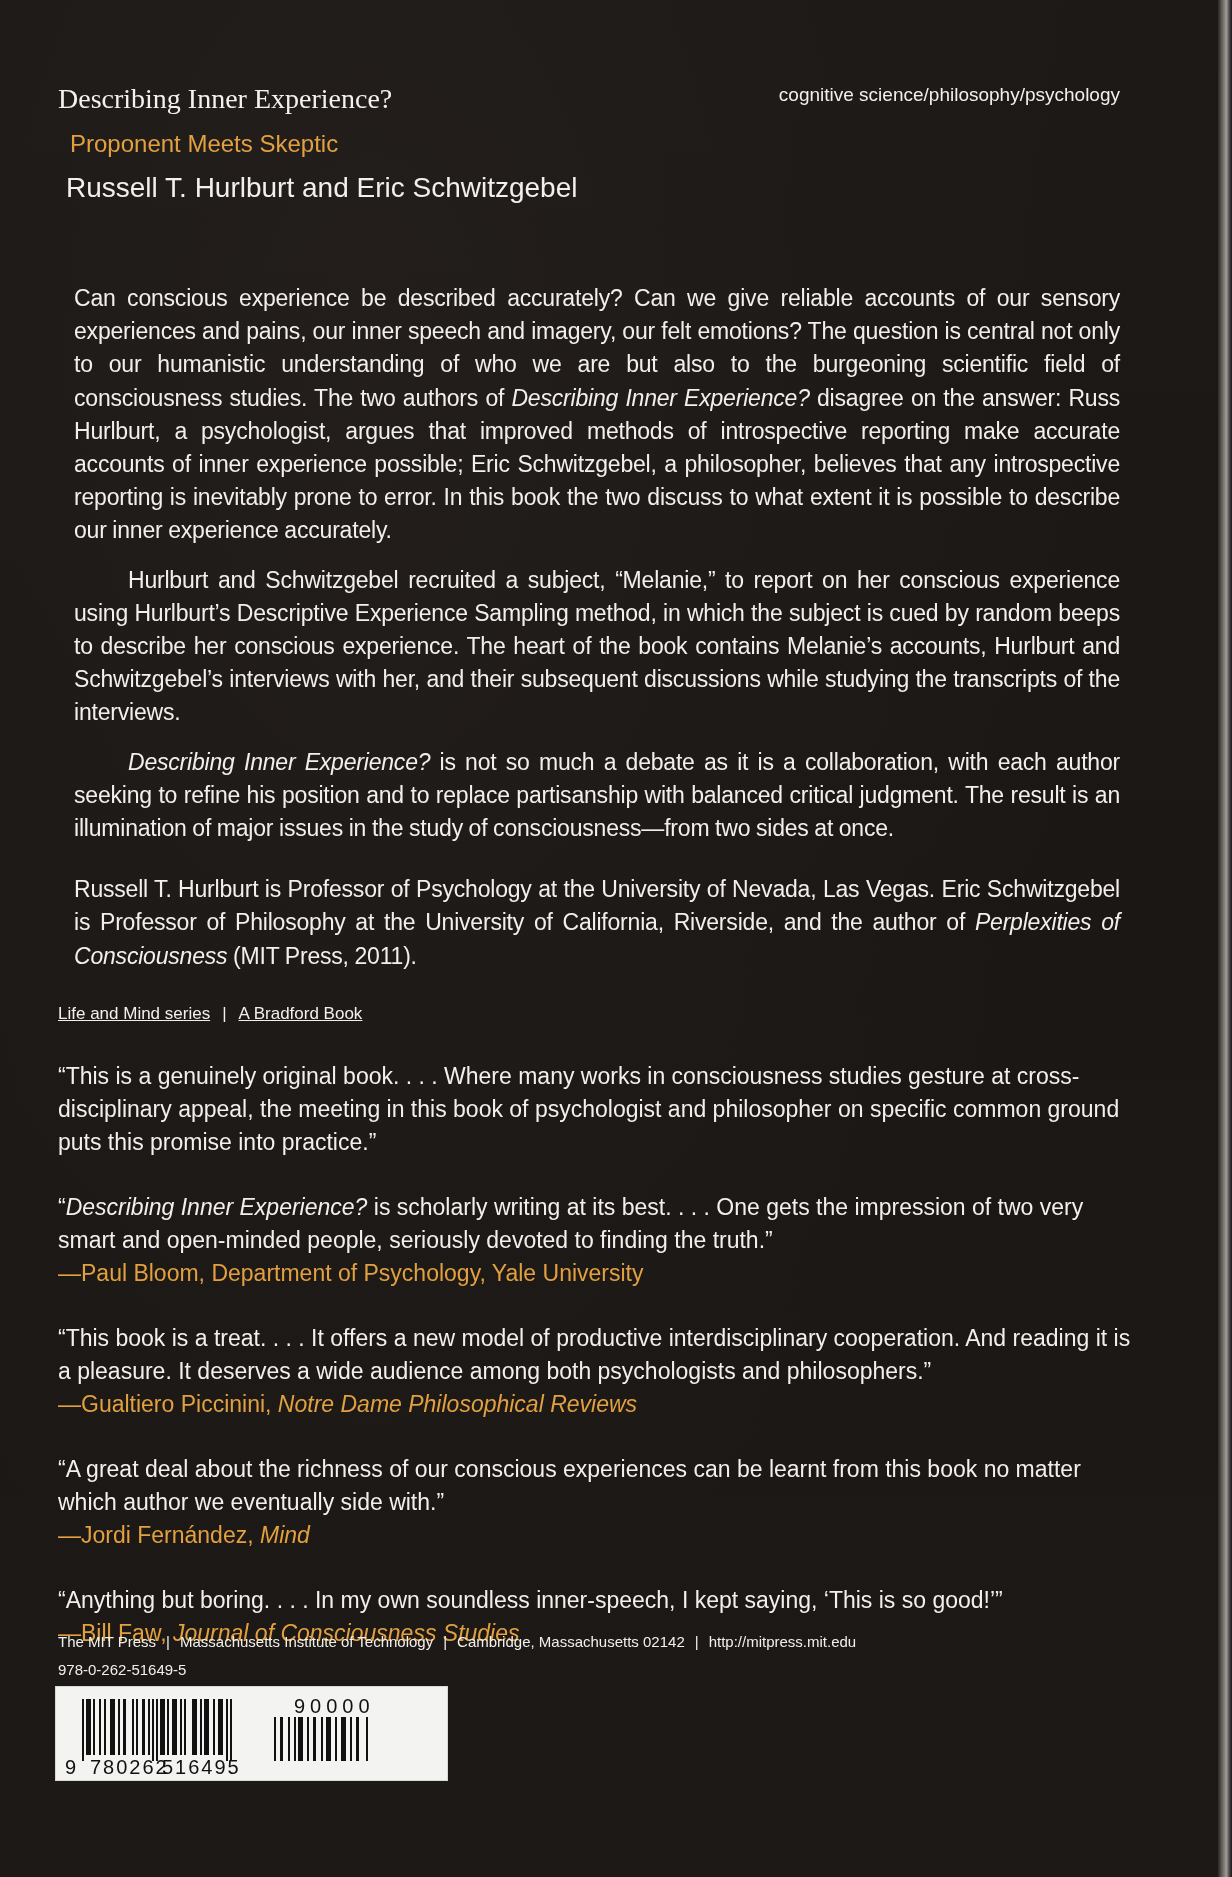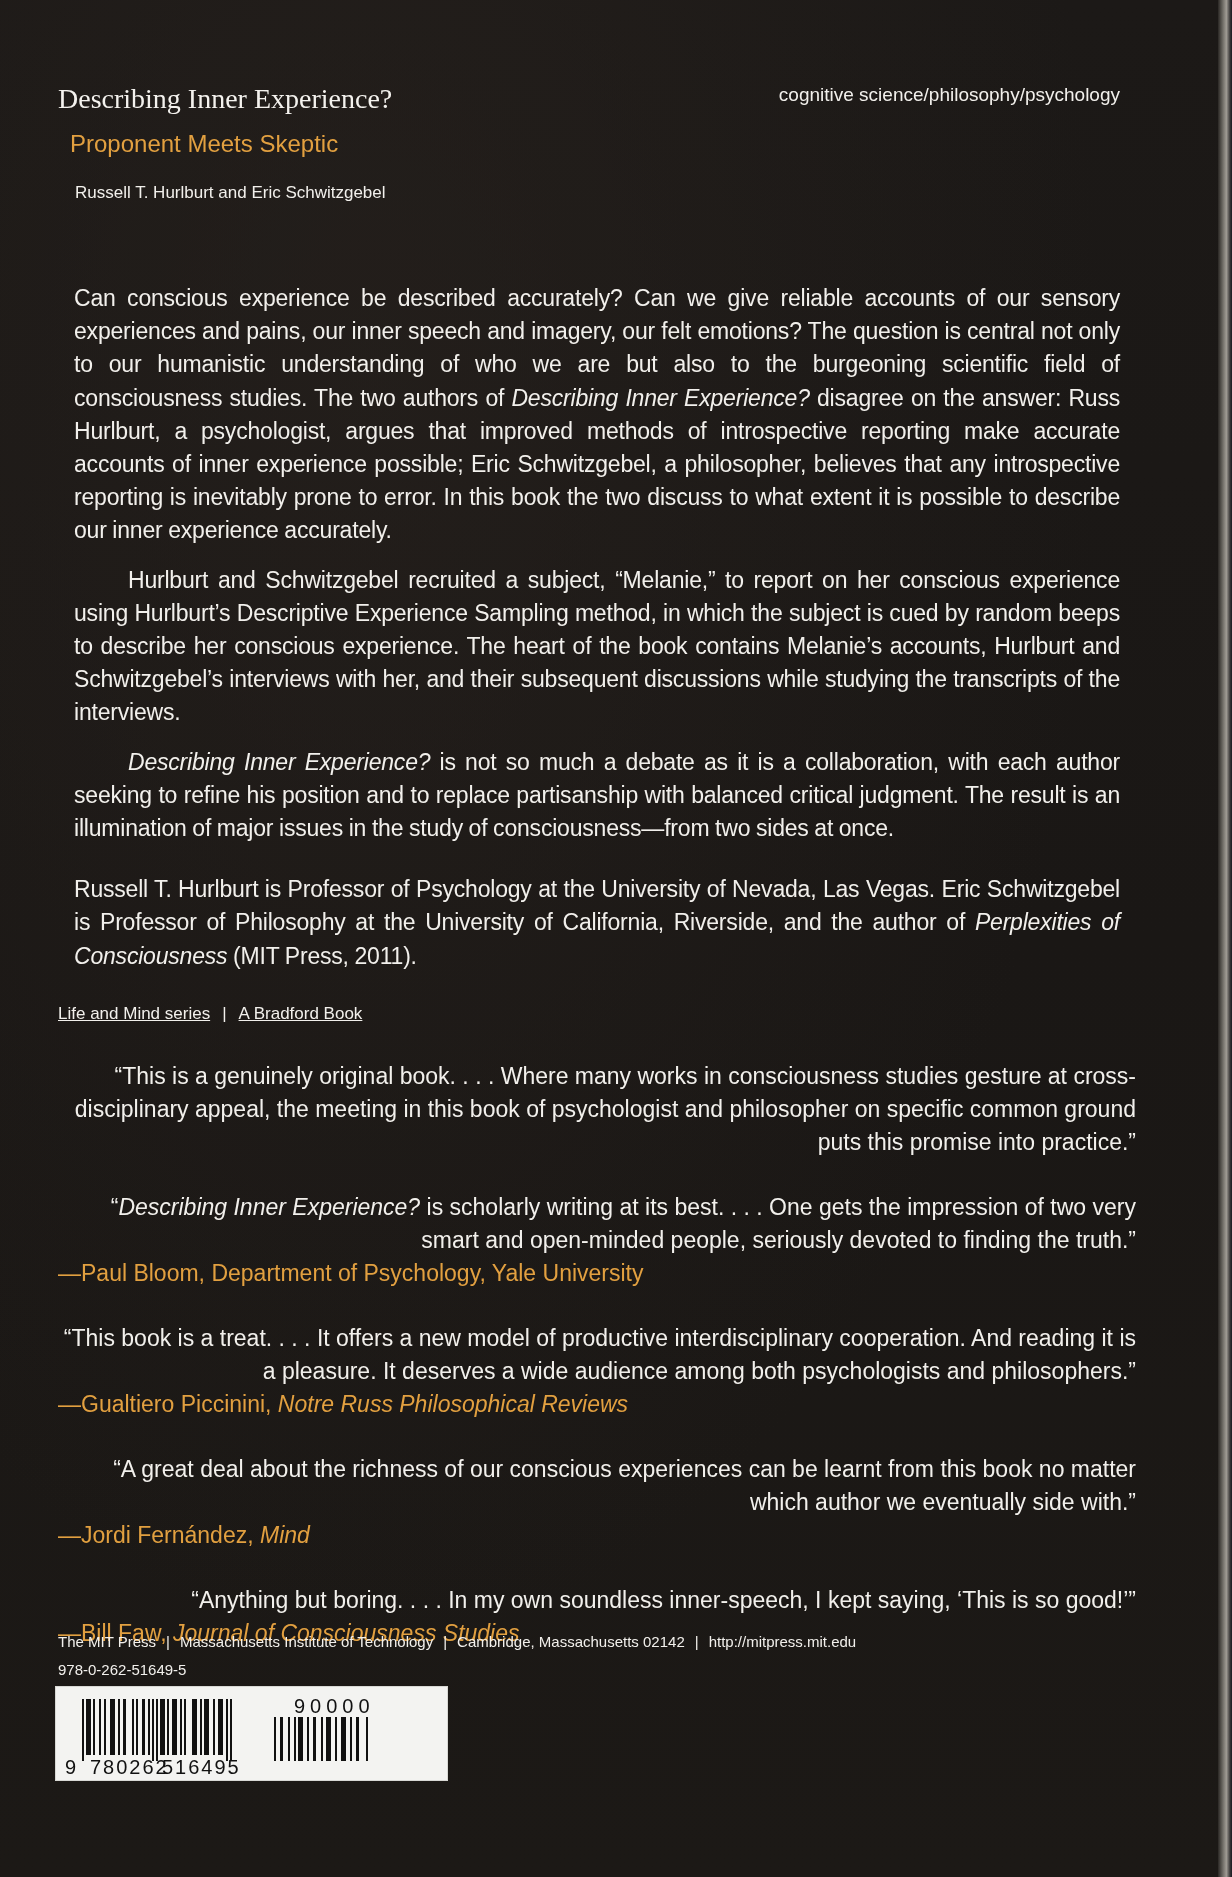--- a/index.html
+++ b/index.html
@@ -40,24 +40,24 @@
       color: #f4f2ee;
       margin: 0;
     }
     .subtitle {
       font-size: 24px;
       line-height: 32px;
       color: #e2a040;
       margin: 12px;
     }
     .authors {
-      font-size: 17px;
+      font-size: 28px;
       line-height: 32px;
       color: #f2f0ec;
-      margin: 17px;
+      margin: 8px;
     }
     .category {
       position: absolute;
       right: 16px;
       top: 0;
       font-size: 19px;
       line-height: 26px;
       color: #f2f0ec;
     }
     .body-text {
@@ -69,21 +69,21 @@
     }
     .para { margin: 16px; }
     .para.indent { text-indent: 54px; }
     .blurb { margin-top: 90px; }
     em { font-style: italic; }
     .bio { margin-top: 28px; }
     .series { margin-top: 24px; font-size: 17px; line-height: 33px; text-decoration: underline; }
     .series .sep { display: inline-block; margin: 0 12px; }
     .reviews { margin-top: 30px; }
     .review { margin: 0 0 32px 0; }
-    .review .quote { font-size: 23px; line-height: 33px; margin: 0; text-align: right; }
+    .review .quote { font-size: 23px; line-height: 33px; margin: 0; text-align: left; }
     .review .attr { font-size: 23px; line-height: 33px; color: #e2a040; margin: 0; }
     .footer {
       position: absolute;
       left: 58px;
       top: 1628px;
       width: 1080px;
       font-size: 15px;
       line-height: 28px;
       color: #f2f0ec;
     }
@@ -130,21 +130,21 @@
   <div class="reviews">
     <div class="review">
       <p class="quote">“This is a genuinely original book. . . . Where many works in consciousness studies gesture at cross-disciplinary appeal, the meeting in this book of psychologist and philosopher on specific common ground puts this promise into practice.”</p>
     </div>
     <div class="review">
       <p class="quote"><span>“</span><em>Describing Inner Experience?</em><span> is scholarly writing at its best. . . . One gets the impression of two very smart and open-minded people, seriously devoted to finding the truth.”</span></p>
       <p class="attr">—Paul Bloom, Department of Psychology, Yale University</p>
     </div>
     <div class="review">
       <p class="quote">“This book is a treat. . . . It offers a new model of productive interdisciplinary cooperation. And reading it is a pleasure. It deserves a wide audience among both psychologists and philosophers.”</p>
-      <p class="attr"><span>—Gualtiero Piccinini, </span><em>Notre Russ Philosophical Reviews</em></p>
+      <p class="attr"><span>—Gualtiero Piccinini, </span><em>Notre Dame Philosophical Reviews</em></p>
     </div>
     <div class="review">
       <p class="quote">“A great deal about the richness of our conscious experiences can be learnt from this book no matter which author we eventually side with.”</p>
       <p class="attr"><span>—Jordi Fernández, </span><em>Mind</em></p>
     </div>
     <div class="review">
       <p class="quote">“Anything but boring. . . . In my own soundless inner-speech, I kept saying, ‘This is so good!’”</p>
       <p class="attr"><span>—Bill Faw, </span><em>Journal of Consciousness Studies</em></p>
     </div>
   </div>

